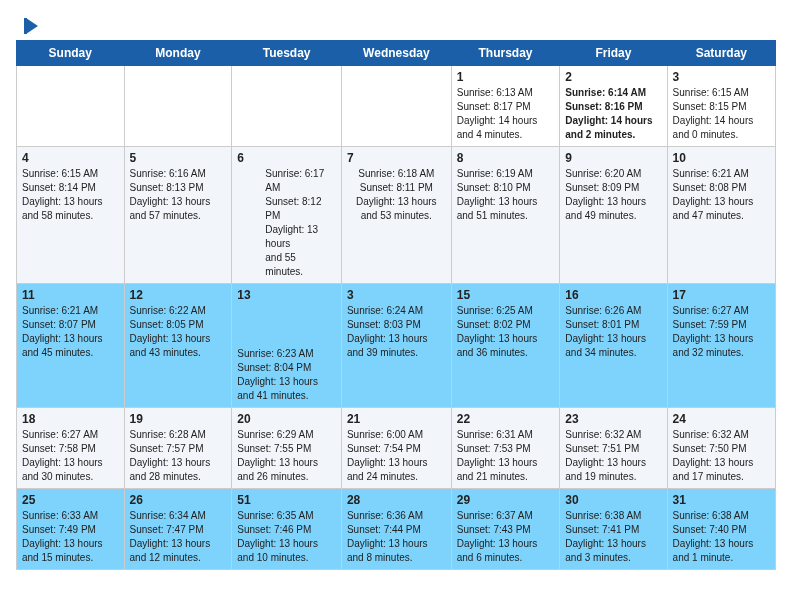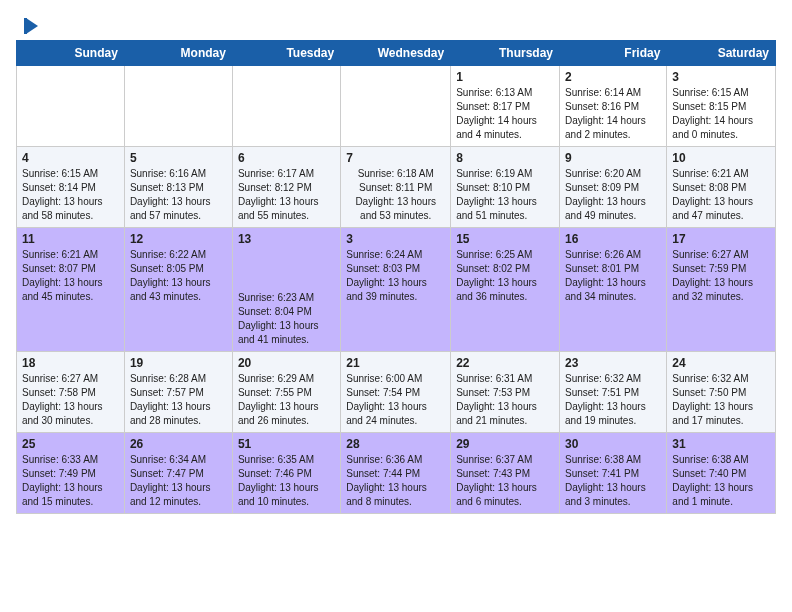--- a/index.html
+++ b/index.html
@@ -36,21 +36,21 @@
     .calendar {
       width: 100%;
       border-collapse: collapse;
       border: 1px solid #ccc;
     }
     .calendar th {
       background: #1a5fa8;
       color: #fff;
       font-size: 12px;
       font-weight: bold;
-      text-align: right;
+      text-align: center;
       padding: 5px 6px;
       border: 1px solid #1a5fa8;
     }
     .calendar td {
       vertical-align: top;
       border: 1px solid #ccc;
       padding: 4px 5px;
       width: 113px;
       min-height: 80px;
       font-size: 10.5px;
@@ -72,21 +72,21 @@
     .day-info {
       font-size: 10px;
       line-height: 1.4;
       color: #222;
     }
     .empty-cell {
       background: #fff !important;
     }
     
     .row-even td { background: #eef2f8; }
-    .row-odd td { background: #c4b5fd; }
+    .row-odd td { background: #7dd3fc; }
   </style>
 </head>
 <body>
 
 <div class="header-section">
   <div class="logo">
     <div style="display:flex;align-items:center;gap:2px;">
       <span style="font-size:17px;font-weight:bold;color:#333;"></span>
 
       <svg width="22" height="20" viewBox="0 0 22 20">
@@ -122,21 +122,21 @@
         <td class="empty-cell"></td>
         <td>
           <span class="day-number">1</span>
           <div class="day-info" style="white-space: pre-line;">Sunrise: 6:13 AM
 Sunset: 8:17 PM
 Daylight: 14 hours
 and 4 minutes.</div>
         </td>
         <td>
           <span class="day-number">2</span>
-          <div class="day-info" style="white-space: pre-line;">Sunrise: 6:14 AM
+          <div class="day-info" style="white-space: pre-line; font-weight: bold;">Sunrise: 6:14 AM
 Sunset: 8:16 PM
 Daylight: 14 hours
 and 2 minutes.</div>
         </td>
         <td>
           <span class="day-number">3</span>
           <div class="day-info" style="white-space: pre-line;">Sunrise: 6:15 AM
 Sunset: 8:15 PM
 Daylight: 14 hours
 and 0 minutes.</div>
@@ -152,21 +152,21 @@
         </td>
         <td>
           <span class="day-number">5</span>
           <div class="day-info" style="white-space: pre-line;">Sunrise: 6:16 AM
 Sunset: 8:13 PM
 Daylight: 13 hours
 and 57 minutes.</div>
         </td>
         <td>
           <span class="day-number">6</span>
-          <div class="day-info" style="white-space: pre-line;">Sunrise: 6:17 AM
+          <div class="day-info" style="white-space: pre-line; margin-left: 28px;">Sunrise: 6:17 AM
 Sunset: 8:12 PM
 Daylight: 13 hours
 and 55 minutes.</div>
         </td>
         <td>
           <span class="day-number">7</span>
           <div class="day-info" style="white-space: pre-line; text-align: center;">Sunrise: 6:18 AM
 Sunset: 8:11 PM
 Daylight: 13 hours
 and 53 minutes.</div>

